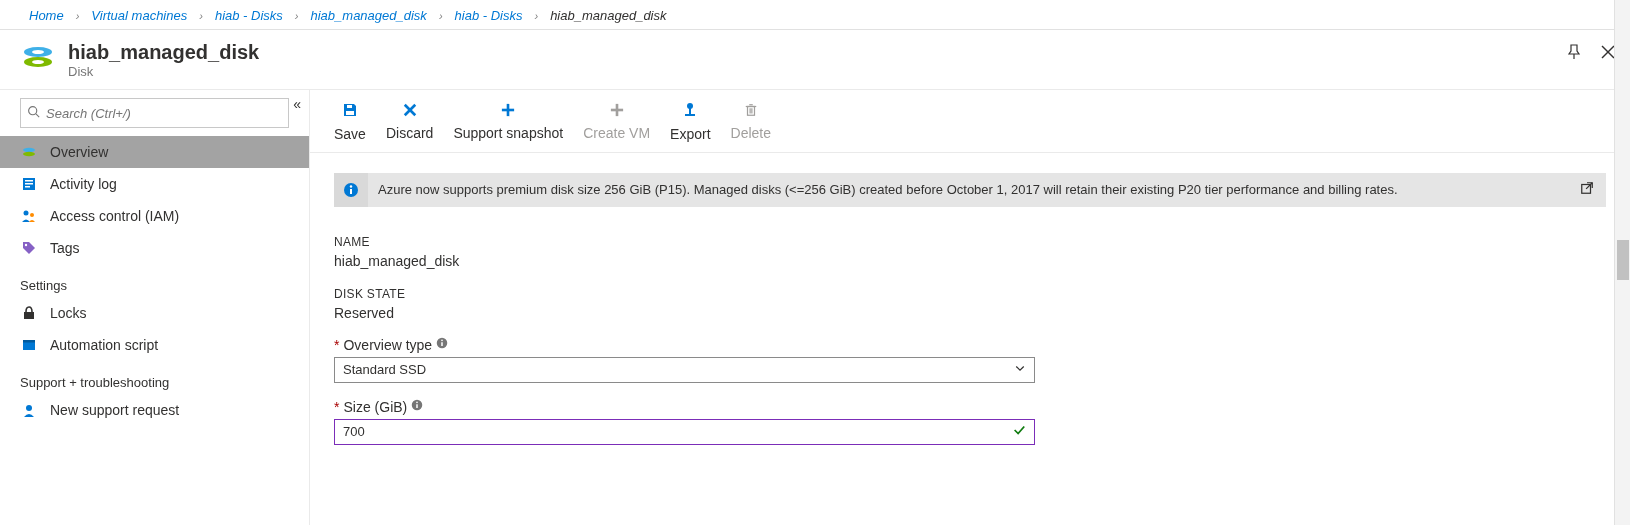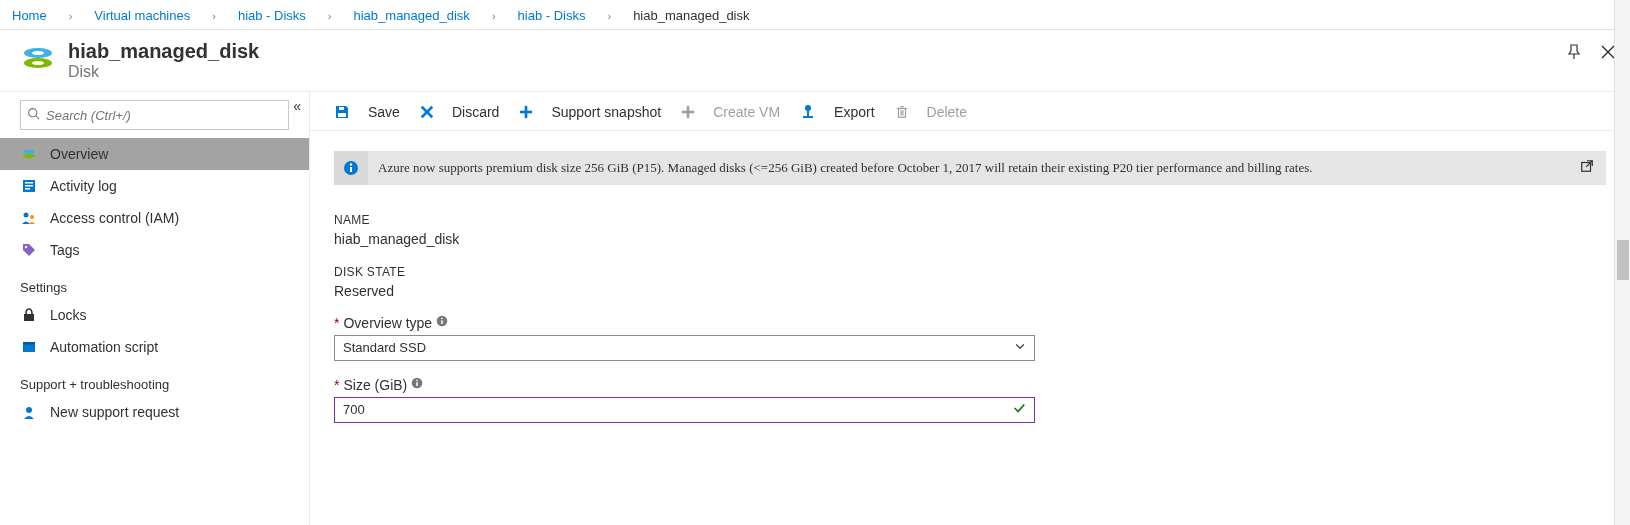--- a/index.html
+++ b/index.html
@@ -9,43 +9,44 @@
     color: #323130;
     background: #ffffff;
     width: 1630px;
     height: 525px;
     overflow: hidden;
     position: relative;
   }
   
   .breadcrumb {
     height: 30px;
-    padding: 6px 20px 4px 12px;
-    display: flex;
-    align-items: center;
-    gap: 22px;
+    padding: 6px 20px 4px 29px;
+    display: flex;
+    align-items: center;
+    gap: 12px;
     border-bottom: 1px solid #e1e1e1;
     font-size: 13px;
+    font-style: italic;
   }
   .breadcrumb .crumb-link { color: #0078d4; cursor: pointer; }
   .breadcrumb .crumb-current { color: #323130; }
   .breadcrumb .sep { color: #808080; font-size: 11px; }
   
   .header {
     display: flex;
     align-items: center;
     padding: 10px 20px 10px 20px;
     gap: 12px;
     position: relative;
     border-bottom: 1px solid #eaeaea;
   }
   .header .disk-icon svg { width: 36px; height: 36px; }
   .header .title-block { display: flex; flex-direction: column; }
   .header .title { font-size: 20px; font-weight: 600; color: #323130; }
-  .header .subtitle { font-size: 16px; color: #767676; }
+  .header .subtitle { font-size: 13px; color: #767676; }
   .header-actions {
     position: absolute;
     right: 14px;
     top: 14px;
     display: flex;
     gap: 18px;
     align-items: center;
   }
   .header-actions .hicon { cursor: pointer; color: #323130; }
   
@@ -112,35 +113,35 @@
     display: flex;
     align-items: center;
     gap: 20px;
     padding: 12px 24px 10px 24px;
     border-bottom: 1px solid #eaeaea;
     font-size: 14px;
   }
   .tool-btn {
     display: flex;
     align-items: center;
-    gap: 18px;
+    gap: 8px;
     cursor: pointer;
     color: #323130;
+    flex-direction: column;
   }
   .tool-btn.disabled { color: #a19f9d; cursor: default; }
   .tool-btn .ticon { color: #0078d4; display: flex; align-items: center; }
   .tool-btn.disabled .ticon { color: #a19f9d; }
   .info-banner {
     margin: 20px 24px 10px 24px;
     background: #e5e5e5;
     display: flex;
     align-items: stretch;
     font-size: 13px;
     color: #323130;
-    font-family: Liberation Serif, serif;
   }
   .info-banner .info-icon-box {
     width: 34px;
     background: #d9d9d9;
     display: flex;
     align-items: center;
     justify-content: center;
     color: #0078d4;
     flex-shrink: 0;
   }

